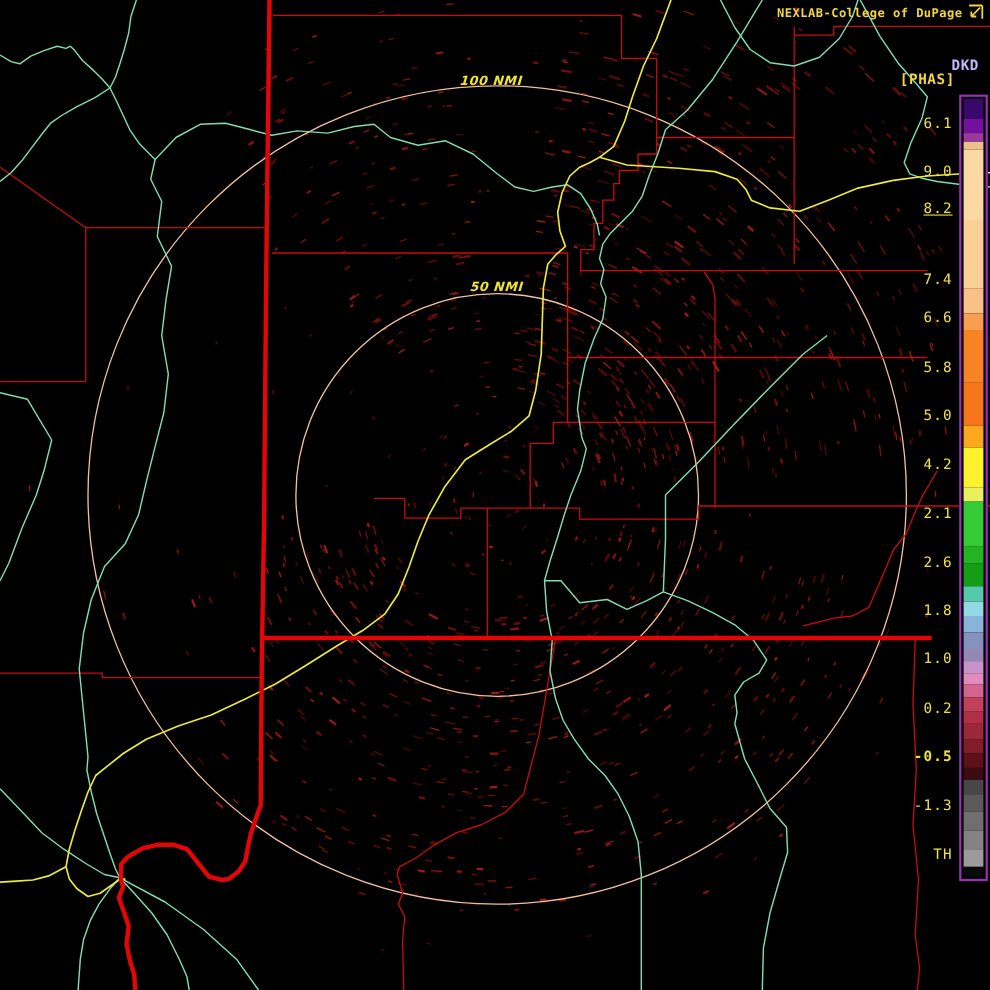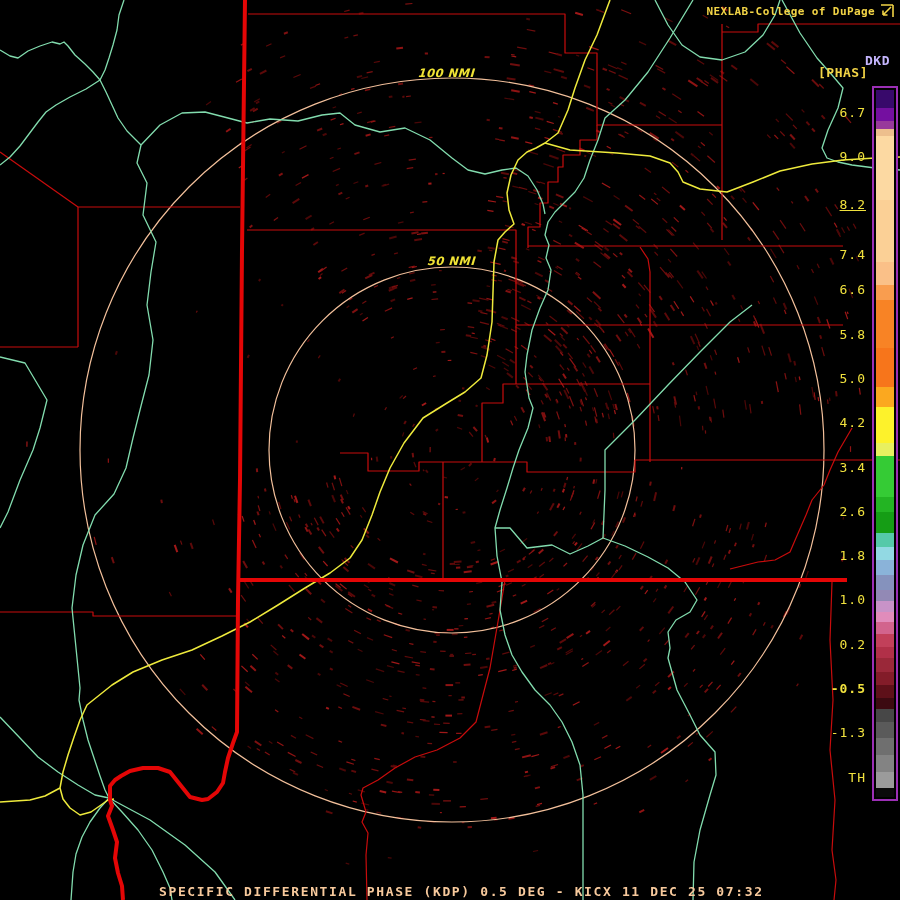--- a/index.html
+++ b/index.html
@@ -1395,37 +1395,36 @@
         <div class="cb-seg" style="height: 11px; background: rgb(60, 10, 17);"></div>
         <div class="cb-seg" style="height: 13px; background: rgb(71, 71, 71);"></div>
         <div class="cb-seg" style="height: 16px; background: rgb(90, 90, 90);"></div>
         <div class="cb-seg" style="height: 17px; background: rgb(111, 111, 111);"></div>
         <div class="cb-seg" style="height: 17px; background: rgb(131, 131, 131);"></div>
         <div class="cb-seg" style="height: 16px; background: rgb(155, 155, 155);"></div>
         <div class="cb-seg" style="height: 9px; background: rgb(10, 10, 10);"></div>
       </div>
   </div>
   <div id="cb-ticks">
-      <div class="cb-tick" style="top: 105px;">6.7</div>
+      <div class="cb-tick" style="top: 105px;">6.1</div>
       <div class="cb-tick" style="top: 149px;">9.0</div>
-      <div class="cb-tick" style="top: 197px; text-decoration: underline;">8.2</div>
+      <div class="cb-tick" style="top: 183px; text-decoration: underline;">8.2</div>
       <div class="cb-tick" style="top: 238px; margin-top: 9px;">7.4</div>
       <div class="cb-tick" style="top: 282px;">6.6</div>
       <div class="cb-tick" style="top: 327px;">5.8</div>
       <div class="cb-tick" style="top: 371px;">5.0</div>
       <div class="cb-tick" style="top: 415px;">4.2</div>
-      <div class="cb-tick" style="top: 460px;">3.4</div>
+      <div class="cb-tick" style="top: 460px;">2.1</div>
       <div class="cb-tick" style="top: 504px;">2.6</div>
       <div class="cb-tick" style="top: 548px;">1.8</div>
       <div class="cb-tick" style="top: 592px;">1.0</div>
       <div class="cb-tick" style="top: 637px;">0.2</div>
       <div class="cb-tick" style="top: 681px; font-weight: bold;">-0.5</div>
       <div class="cb-tick" style="top: 725px;">-1.3</div>
       <div class="cb-tick" style="top: 770px;">TH</div>
     </div>
 
   <div id="ring-labels">
       <div class="ring-label" style="left: 452px; top: 261px;">50 NMI</div>
       <div class="ring-label" style="left: 447px; top: 73px;">100 NMI</div>
     </div>
 
-  <div class="overlay footer">SPECIFIC DIFFERENTIAL PHASE (KDP) 0.5 DEG - KICX 11 DEC 25 07:32</div>
 </div>
 
 </body></html>

